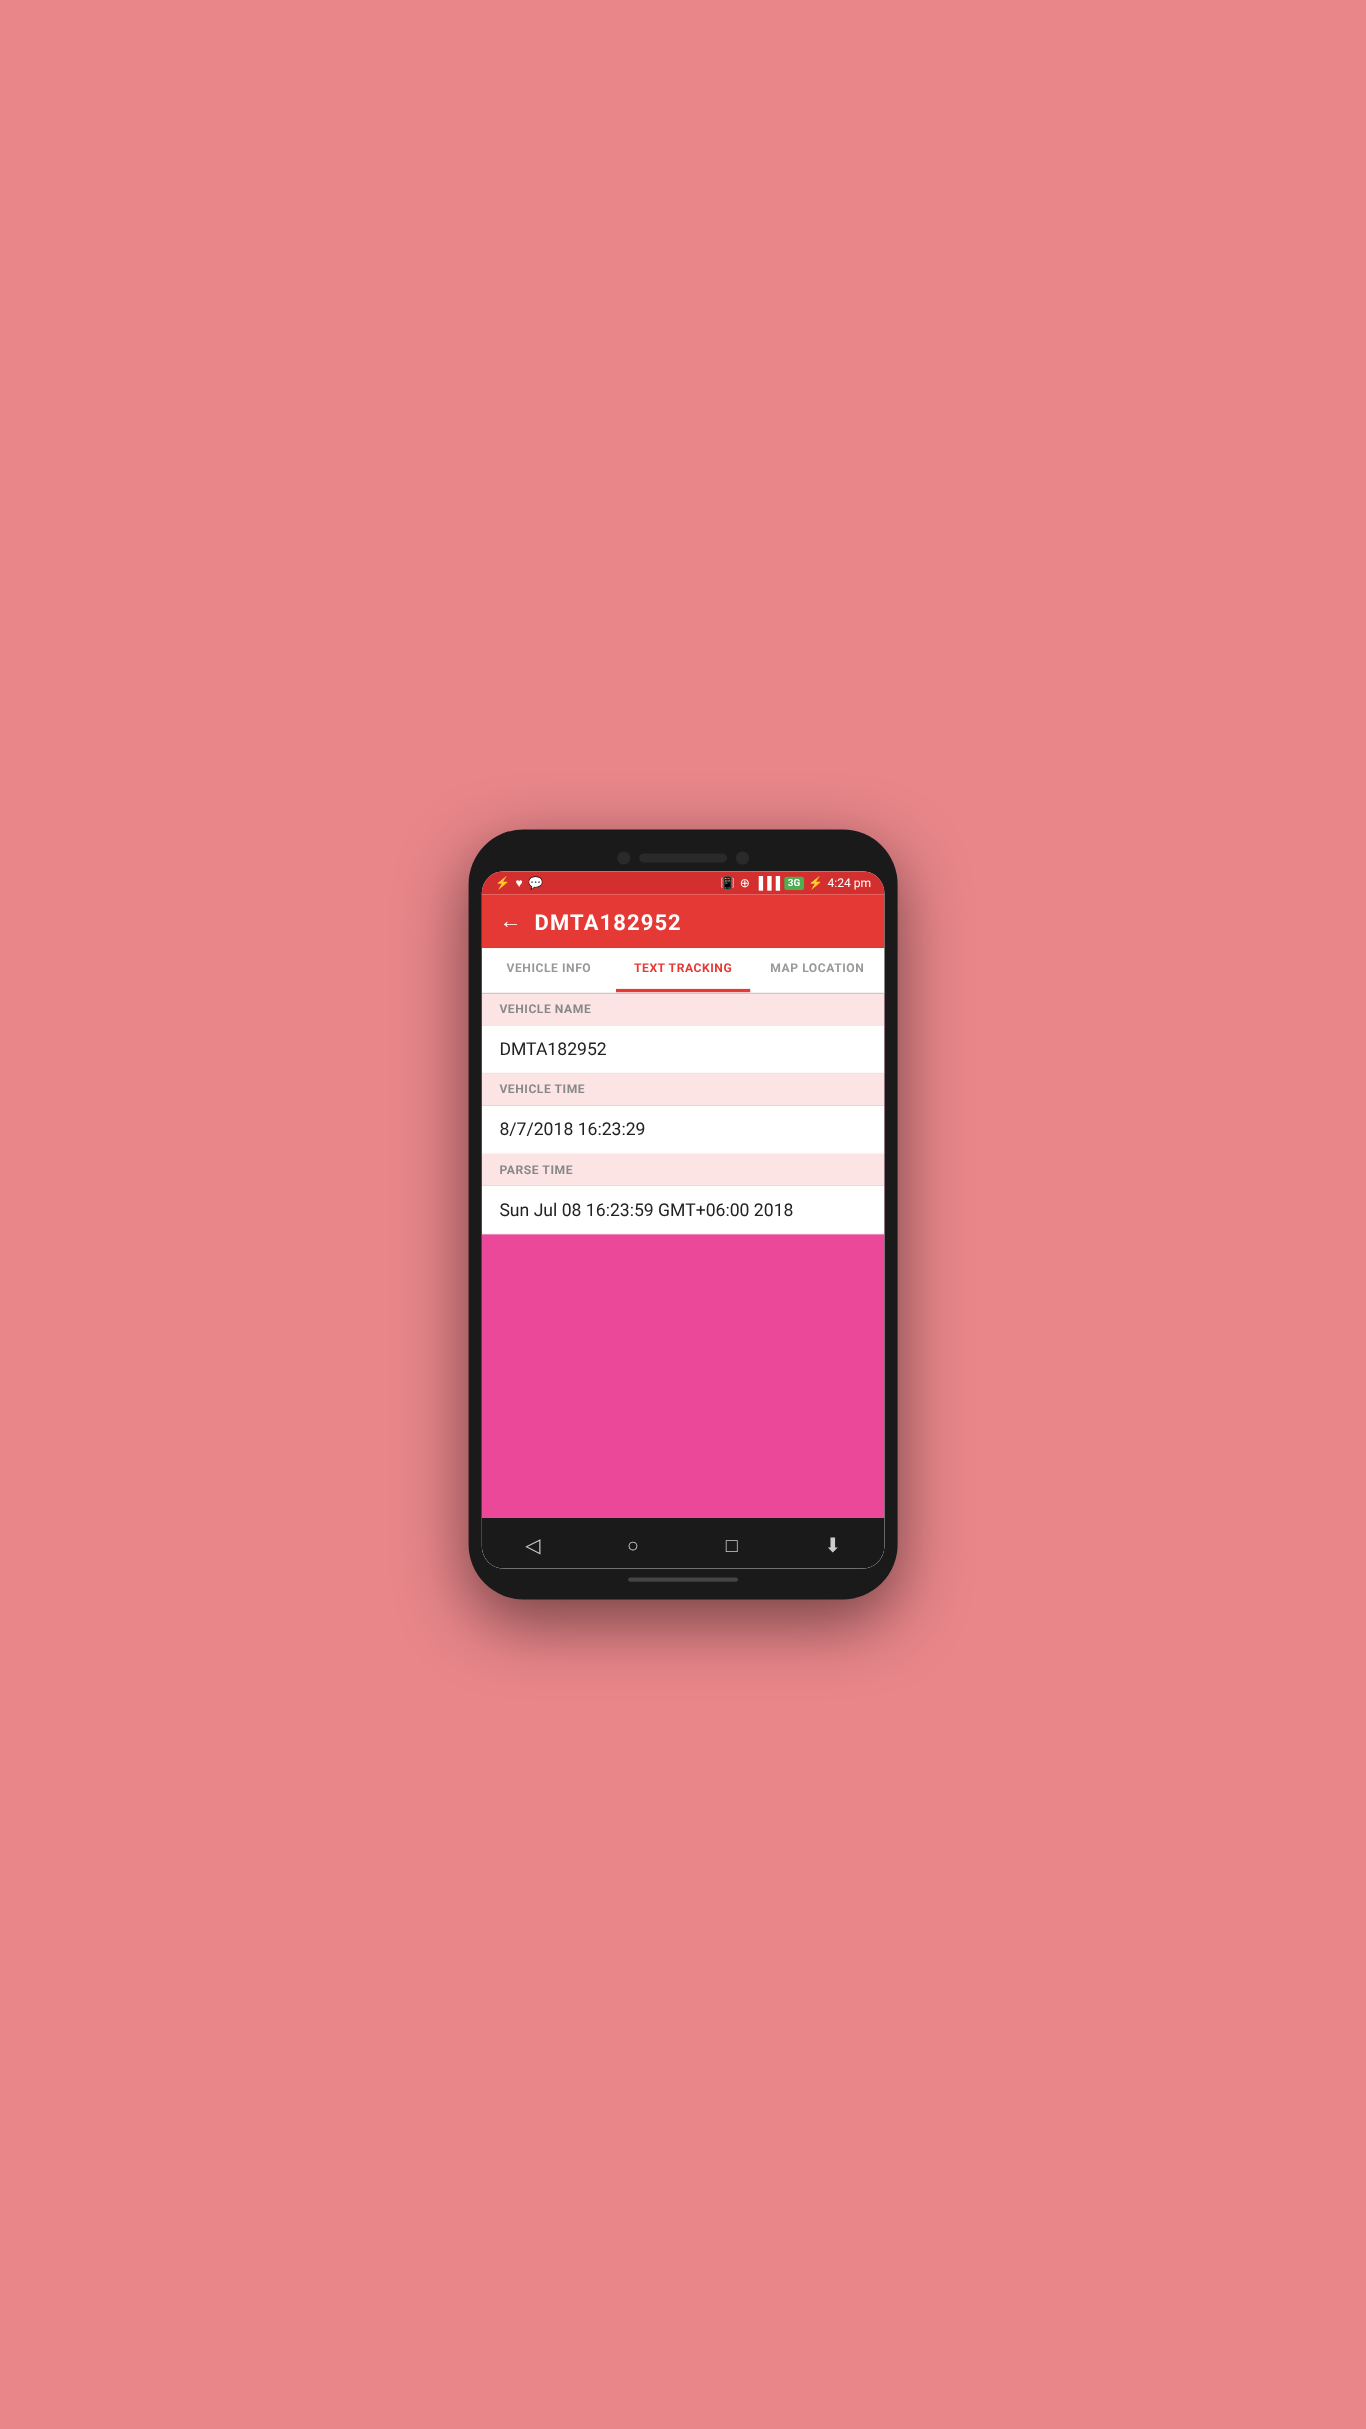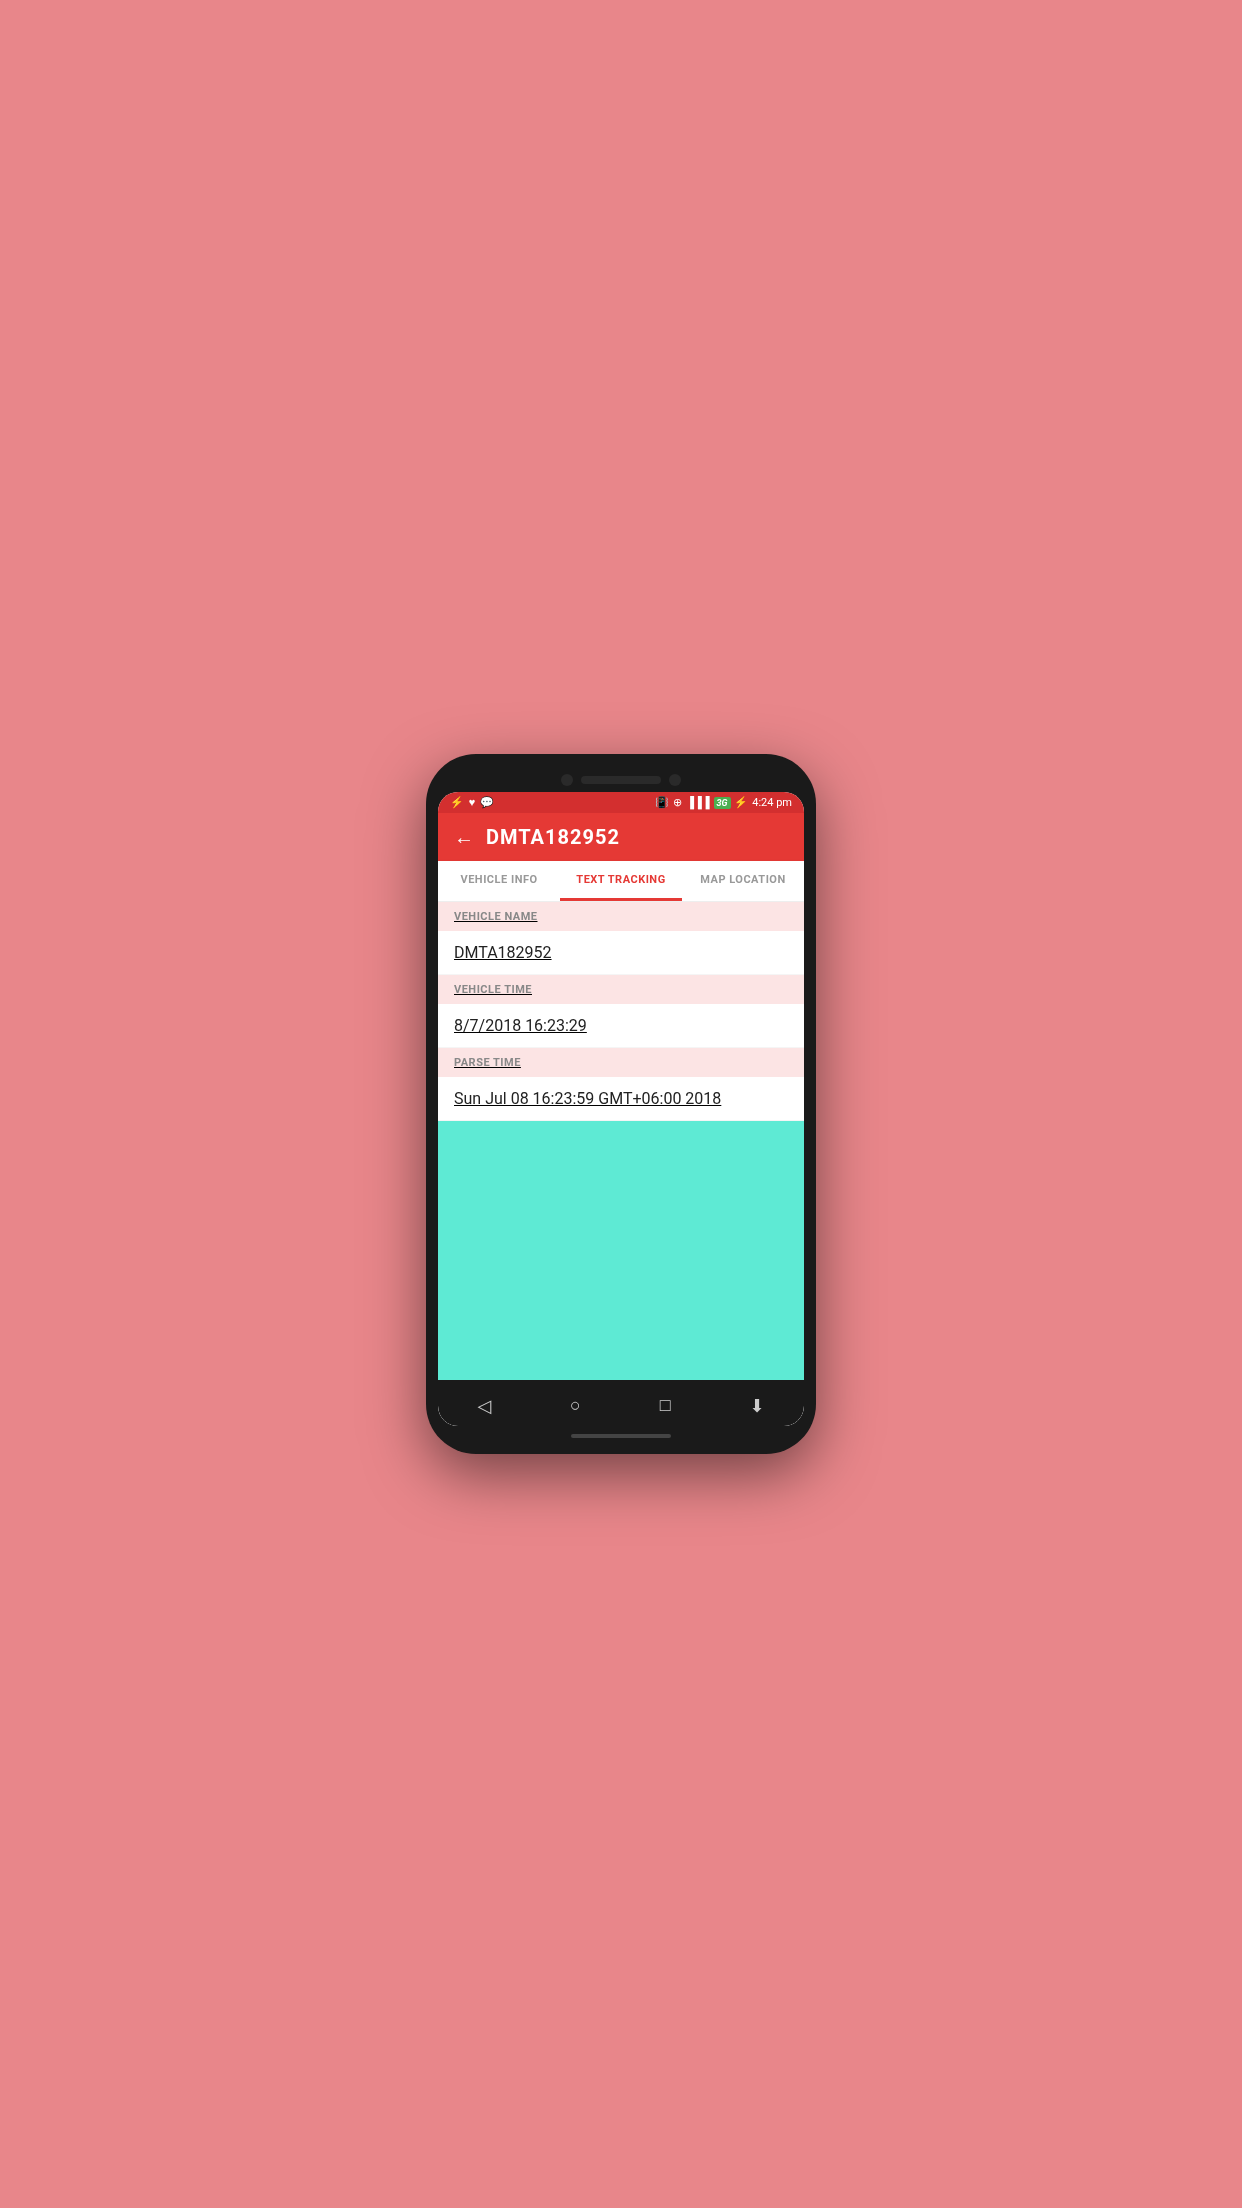--- a/index.html
+++ b/index.html
@@ -80,21 +80,20 @@
       font-size: 11px;
     }
 
     .battery-icon {
       background: #4caf50;
       color: white;
       font-size: 9px;
       padding: 1px 3px;
       border-radius: 2px;
       font-weight: bold;
-      font-style: italic;
     }
 
     
     .app-header {
       background: #e53935;
       padding: 12px 16px;
       display: flex;
       align-items: center;
       gap: 12px;
     }
@@ -135,22 +134,21 @@
 
     .tab.active {
       color: #e53935;
       border-bottom: 3px solid #e53935;
     }
 
     
     .content {
       flex: 1;
       overflow-y: auto;
-      background: #5eead4;
-      text-decoration: underline;
+      background: #ec4899;
     }
 
     .info-row {
       display: flex;
       flex-direction: column;
     }
 
     .row-label {
       background: #fce4e4;
       padding: 8px 16px;

